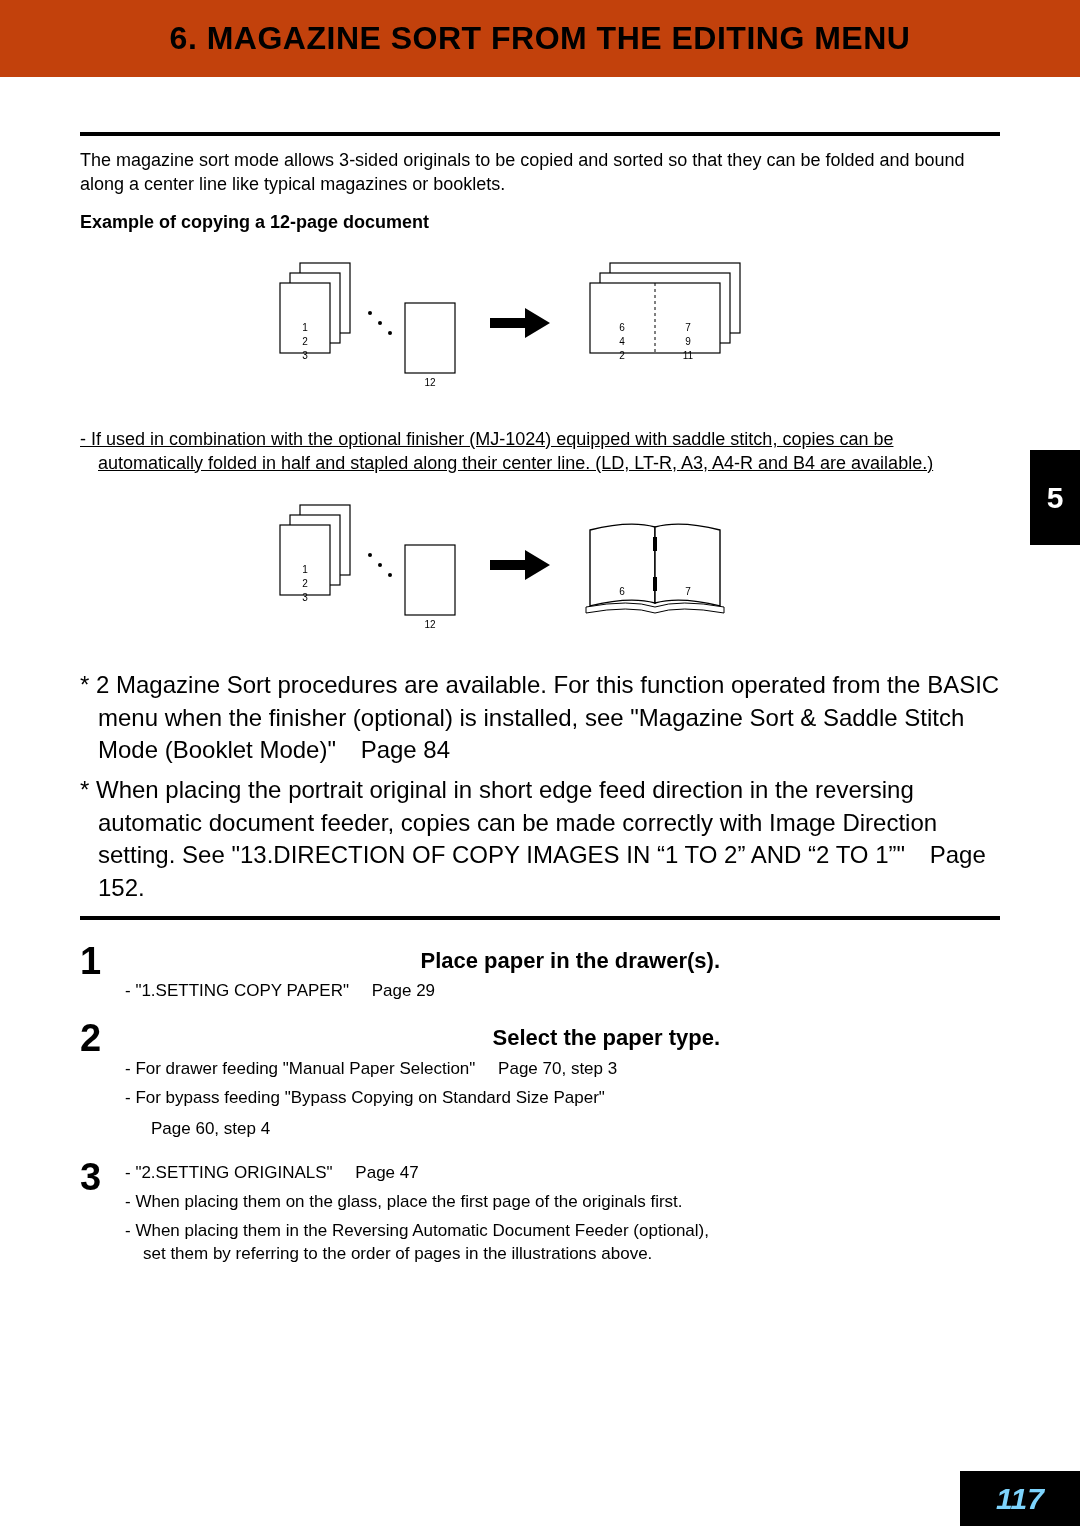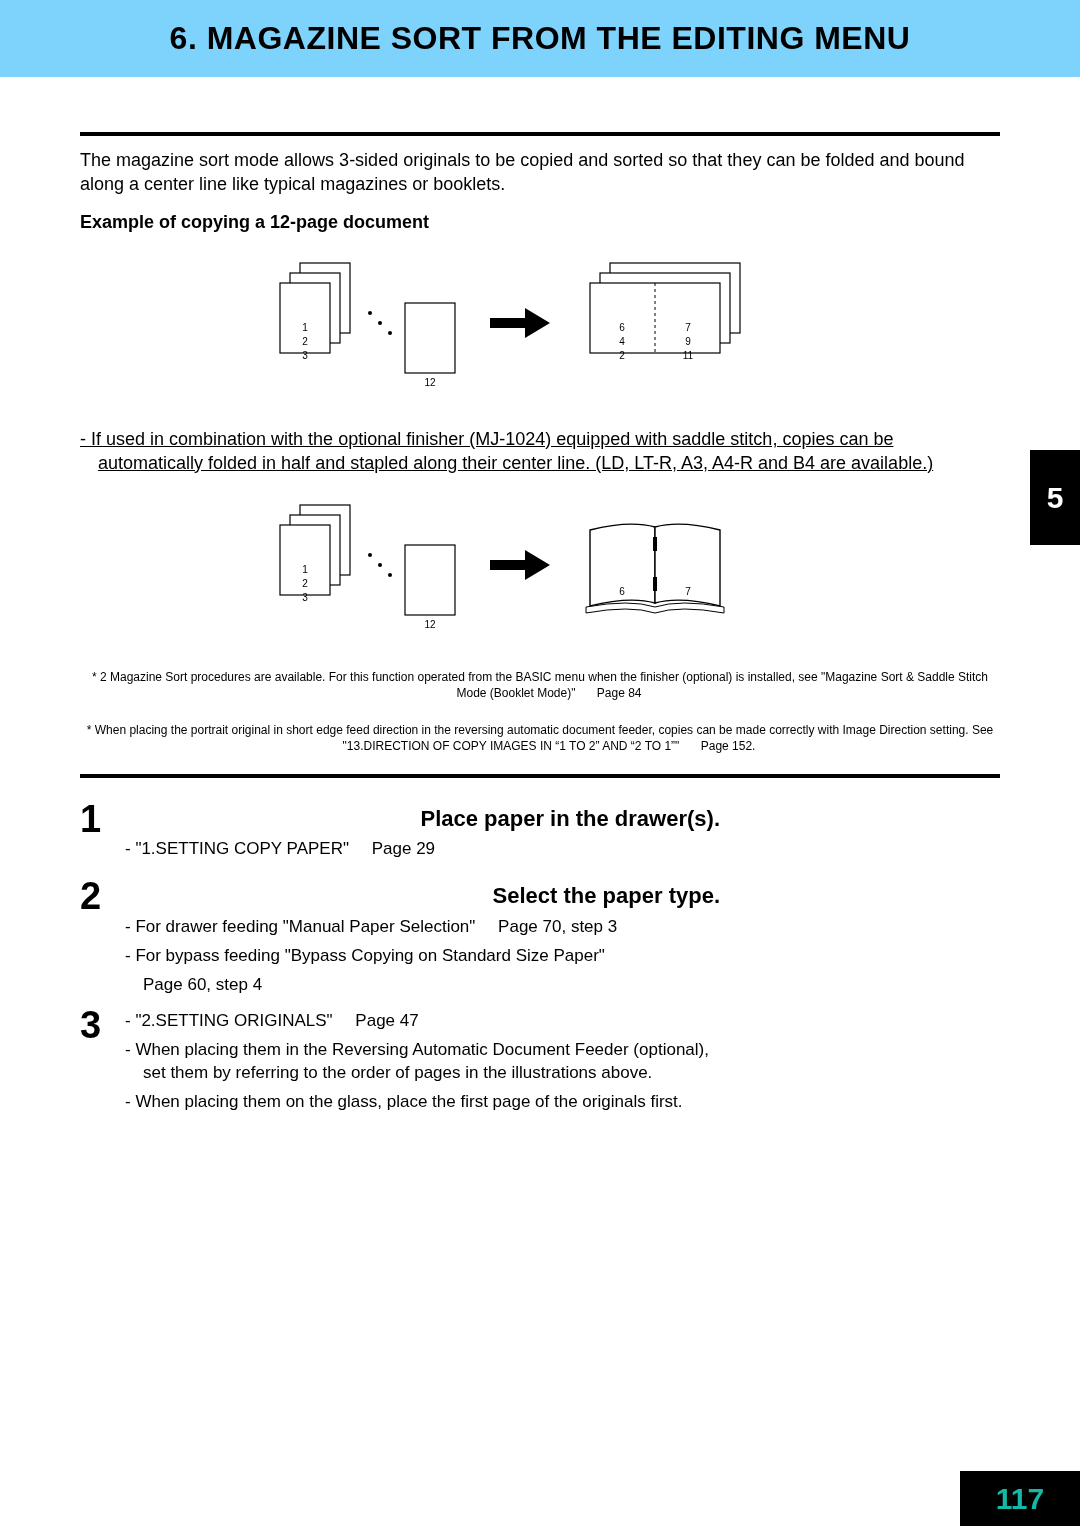--- a/index.html
+++ b/index.html
@@ -4,21 +4,21 @@
 <style>
   body {
     margin: 0;
     padding: 0;
     font-family: Arial, Helvetica, sans-serif;
     background: #fff;
     width: 1080px;
     position: relative;
   }
   .header-bar {
-    background: #7dd3fc;
+    background: #c2410c;
     padding: 20px 40px 20px 40px;
     text-align: center;
   }
   .header-title {
     font-size: 32px;
     font-weight: bold;
     letter-spacing: 0.5px;
   }
   .content {
     padding: 30px 80px 0 80px;
@@ -50,26 +50,25 @@
   }
   .dash-line {
     font-size: 18px;
     line-height: 1.35;
     padding-left: 18px;
     text-indent: -18px;
     margin: 16px 0;
     text-decoration: underline;
   }
   .star-line {
-    font-size: 12px;
+    font-size: 24px;
     line-height: 1.35;
     padding-left: 18px;
     text-indent: -18px;
-    margin: 20px 0;
-    text-align: center;
+    margin: 8px 0;
   }
   .pref {
     margin-left: 18px;
   }
   .chapter-tab {
     position: absolute;
     right: 0;
     top: 450px;
     width: 50px;
     height: 95px;
@@ -81,26 +80,27 @@
     align-items: center;
     justify-content: center;
   }
   .page-tab {
     position: absolute;
     right: 0;
     bottom: 0;
     width: 120px;
     height: 55px;
     background: #000;
-    color: #14b8a6;
+    color: #7dd3fc;
     font-size: 30px;
     font-weight: bold;
     display: flex;
     align-items: center;
     justify-content: center;
+    font-style: italic;
   }
   .steps {
     margin-top: 20px;
     padding-right: 280px;
   }
   .step {
     display: flex;
     margin-bottom: 8px;
   }
   .step-num {
@@ -125,21 +125,21 @@
     font-size: 17px;
     line-height: 1.35;
     padding-left: 18px;
     text-indent: -18px;
     margin: 6px 0;
   }
   .step-sub-cont {
     font-size: 17px;
     line-height: 1.35;
     padding-left: 18px;
-    margin: 0;
+    margin: 8px;
   }
   .page-wrapper {
     min-height: 1526px;
     position: relative;
   }
 </style>
 </head>
 <body>
 
 <div class="page-wrapper">
@@ -264,22 +264,22 @@
         </div>
       </div>
 
       <div class="step">
         <div class="step-num">3</div>
         <div class="step-body">
           <div class="step-sub">
             <span>-  "2.SETTING ORIGINALS"</span>
             <span class="pref">Page 47</span>
           </div>
+          <div class="step-sub">-  When placing them on the glass, place the first page of the originals first.</div>
           <div class="step-sub">-  When placing them in the Reversing Automatic Document Feeder (optional), set them by referring to the order of pages in the illustrations above.</div>
-          <div class="step-sub">-  When placing them on the glass, place the first page of the originals first.</div>
         </div>
       </div>
 
     </div>
 
   </div>
 
   <div class="page-tab">117</div>
 
 </div>

